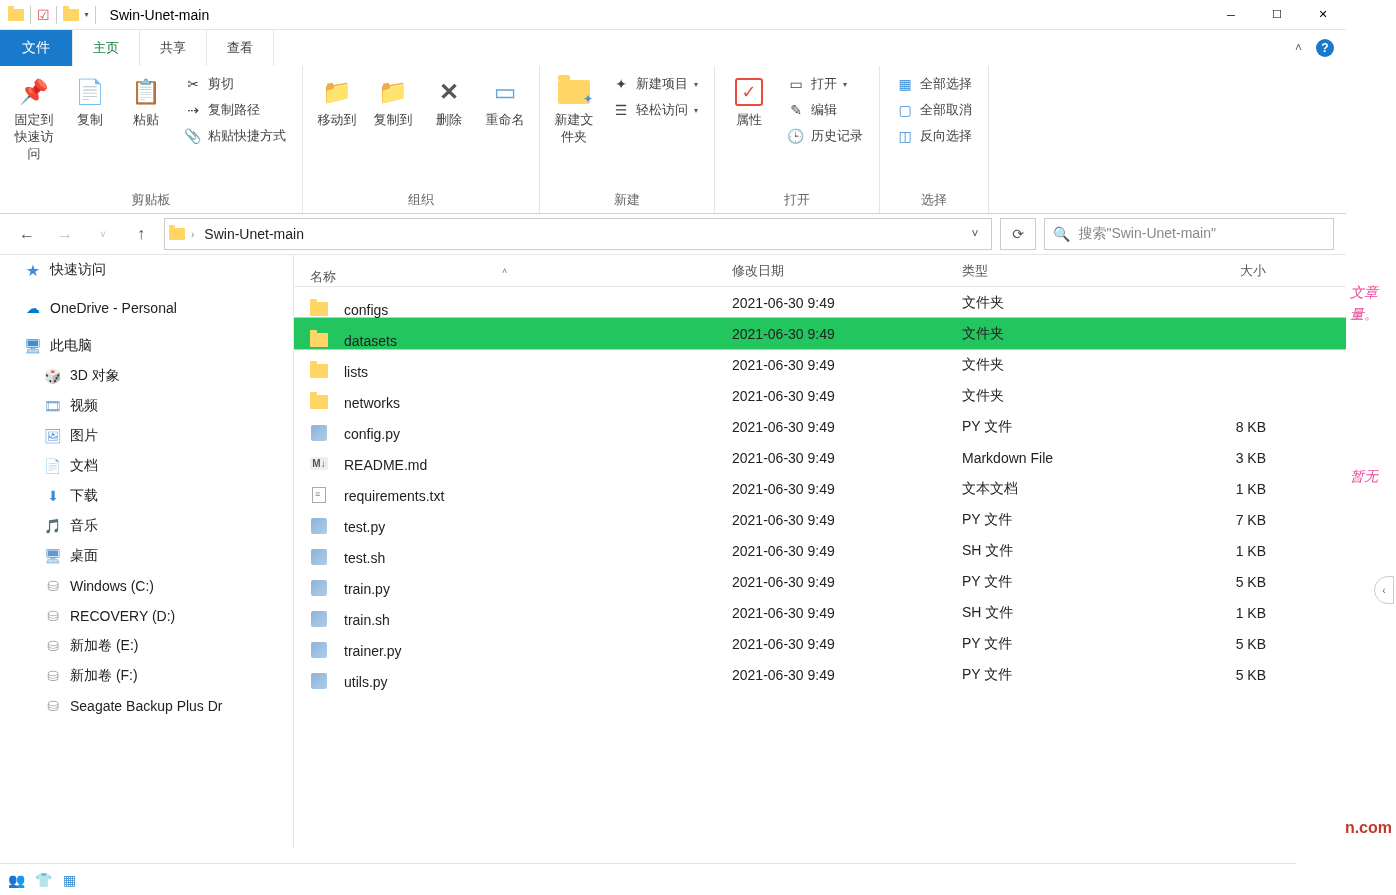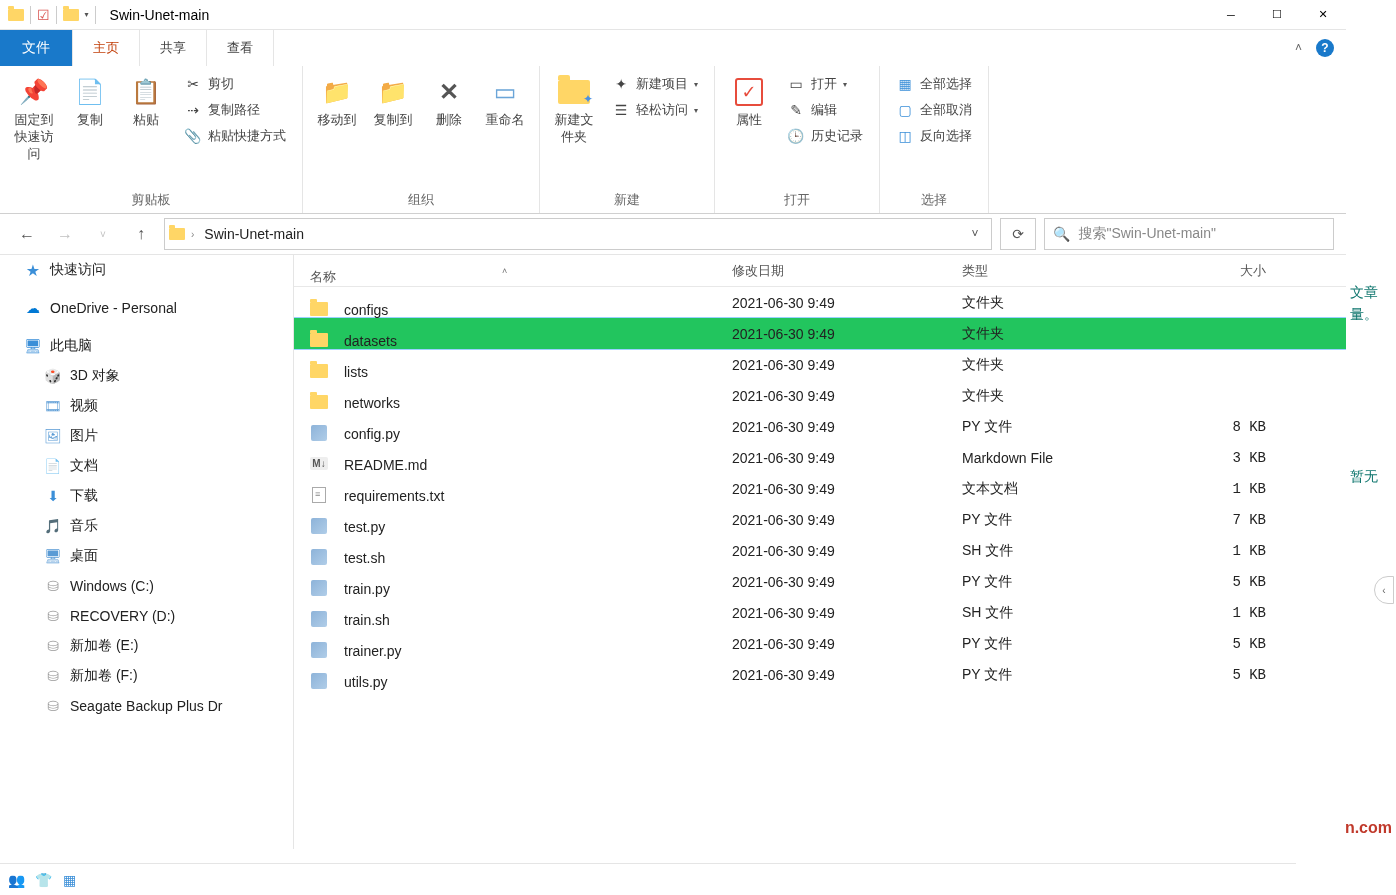--- a/index.html
+++ b/index.html
@@ -15,21 +15,21 @@
 .check-icon { color: #d9534f; font-size: 14px; }
 .dropdown-arrow { font-size: 8px; color: #555; }
 .title-text { margin-left: 8px; font-size: 14px; color: #000; }
 .win-controls { margin-left: auto; display: flex; }
 .win-btn { width: 46px; height: 30px; display: flex; align-items: center; justify-content: center; font-size: 11px; }
 
 
 .tabs { height: 36px; display: flex; align-items: stretch; background: #fff; }
 .tab { padding: 0 20px; display: flex; align-items: center; font-size: 13px; color: #444; border-right: 1px solid #e5e5e5; }
 .tab.file { background: #1979ca; color: #fff; font-size: 14px; padding: 0 22px; }
-.tab.active { background: #fff; color: #c2410c; }
+.tab.active { background: #fff; color: #15803d; }
 .tabs-right { margin-left: auto; display: flex; align-items: center; gap: 14px; padding-right: 12px; }
 .chevron-up { font-size: 12px; color: #666; }
 .help-icon { width: 18px; height: 18px; border-radius: 50%; background: #1979ca; color: #fff; display: flex; align-items: center; justify-content: center; font-size: 12px; font-weight: bold; }
 
 
 .ribbon { height: 148px; display: flex; background: #fff; border-bottom: 1px solid #d0d0d0; }
 .ribbon-group { display: flex; flex-direction: column; border-right: 1px solid #e5e5e5; padding: 4px 8px 0; }
 .ribbon-group-content { flex: 1; display: flex; align-items: flex-start; gap: 4px; }
 .ribbon-group-label { text-align: center; font-size: 13px; color: #666; padding: 4px 0; }
 .ribbon-btn-large { display: flex; flex-direction: column; align-items: center; justify-content: flex-start; width: 52px; padding: 4px 2px; font-size: 13px; color: #444; text-align: center; gap: 2px; }
@@ -72,39 +72,39 @@
 .star-blue { color: #3b8fd8; font-size: 16px; }
 .onedrive-icon { color: #0078d4; font-size: 14px; }
 .pc-icon { color: #3b8fd8; font-size: 14px; }
 
 .filelist { flex: 1; display: flex; flex-direction: column; }
 .col-headers { display: flex; height: 32px; align-items: center; border-bottom: 1px solid #e8e8e8; font-size: 13px; color: #555; padding-left: 8px; }
 .col-name { width: 430px; padding-left: 8px; position: relative; margin-top: 12px; }
 .col-sort { position: absolute; left: 200px; top: -2px; font-size: 9px; color: #777; }
 .col-date { width: 230px; }
 .col-type { width: 200px; }
-.col-size { width: 120px; text-align: right; padding-right: 16px; font-family: Liberation Mono, monospace; }
+.col-size { width: 120px; text-align: right; padding-right: 16px; }
 .file-row { display: flex; height: 31px; align-items: center; font-size: 14px; color: #222; padding-left: 8px; }
 .file-row.selected { background: #22c55e; outline: 1px solid #99d1ff; }
 .file-row .col-name { display: flex; align-items: flex-end; gap: 16px; }
 .file-row .ficon { width: 18px; height: 18px; display: flex; align-items: center; justify-content: center; }
 .folder-row-icon { width: 18px; height: 14px; background: #ffd666; border-radius: 1px; position: relative; }
 .folder-row-icon::before { content: ""; position: absolute; top: -3px; left: 0; width: 7px; height: 3px; background: #ffd666; border-radius: 1px 1px 0 0; }
 .py-icon { width: 16px; height: 16px; background: linear-gradient(135deg,#8db3d9,#b0cde8); border-radius: 2px; }
 .txt-icon { width: 14px; height: 16px; border: 1px solid #aaa; background: #fff; position: relative; }
 .txt-icon::before { content: "≡"; position: absolute; top: 1px; left: 2px; font-size: 9px; color: #888; }
 .md-icon { font-size: 10px; font-weight: bold; color: #555; background: #eee; padding: 1px 2px; border-radius: 2px; }
 
 
 .statusbar { height: 32px; border-top: 1px solid #e5e5e5; display: flex; align-items: center; padding: 0 8px; gap: 10px; position: absolute; bottom: 0; left: 0; right: 50px; }
 .status-icon { color: #3b8fd8; font-size: 14px; }
 
 
 .peek { position: absolute; right: 0; top: 0; width: 50px; height: 895px; background: #fff; overflow: hidden; }
-.peek-text { position: absolute; top: 285px; left: 4px; font-size: 14px; color: #0f766e; }
+.peek-text { position: absolute; top: 285px; left: 4px; font-size: 14px; color: #ec4899; font-style: italic; }
 .peek-watermark { position: absolute; bottom: 58px; right: 4px; font-size: 16px; color: #c0392b; font-weight: bold; writing-mode: horizontal-tb; }
 .peek-arrow { position: absolute; top: 576px; right: 2px; width: 20px; height: 28px; border: 1px solid #ccc; border-radius: 14px 0 0 14px; background: #fff; display: flex; align-items: center; justify-content: center; font-size: 10px; color: #666; }
 </style>
 </head>
 <body>
 
 <div class="window">
 
   <div class="titlebar">
     <div class="titlebar-left">

